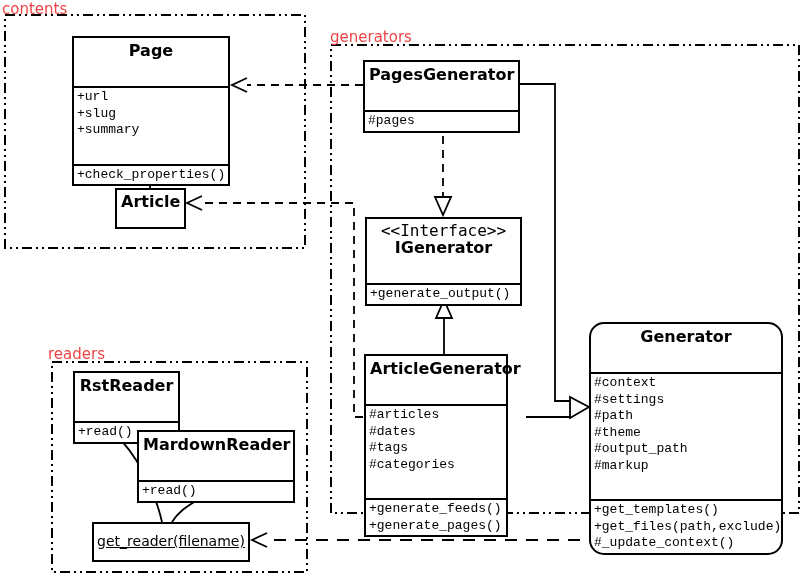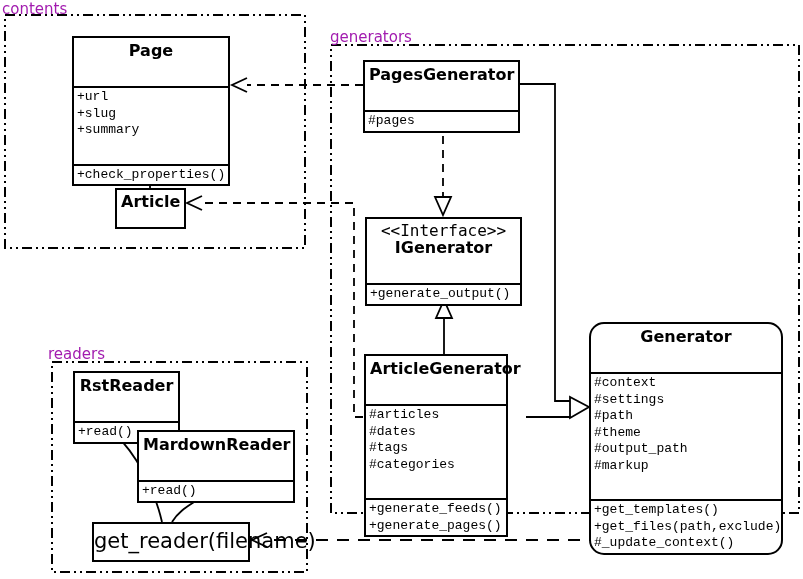--- a/index.html
+++ b/index.html
@@ -3,41 +3,41 @@
 <meta charset="utf-8">
 <style>
   html,body{margin:0;padding:0;background:#fff;}
   #canvas{
     position:relative;width:803px;height:579px;background:#ffffff;
     font-family:"DejaVu Sans",sans-serif;color:#000;overflow:hidden;
   }
   svg.layer{position:absolute;left:0;top:0;z-index:1;}
   .pkg-label{
     position:absolute;z-index:3;font-size:15px;line-height:17px;
-    font-family:"DejaVu Sans",sans-serif;color:#a21caf;white-space:nowrap;
+    font-family:"DejaVu Sans",sans-serif;color:#ef4444;white-space:nowrap;
   }
   .uml-class{
     position:absolute;z-index:2;background:#fff;border:2px solid #000;
     box-sizing:border-box;
   }
   .uml-title{
     font-weight:bold;font-size:16px;line-height:19px;text-align:center;
     padding:3px 4px 2px 4px;white-space:nowrap;
   }
   .uml-stereotype{
     font-family:"DejaVu Sans Mono",monospace;font-weight:normal;
     font-size:16px;line-height:15px;text-align:center;white-space:nowrap;
   }
   .uml-section{
     border-top:2px solid #000;
     font-family:Liberation Mono, monospace;font-size:13px;
     line-height:16.5px;padding:1px 3px;white-space:nowrap;margin-top:24px;
   }
   .uml-plain{
-    font-size:21px;text-align:center;line-height:34px;white-space:nowrap;
+    font-size:14px;text-align:center;line-height:34px;white-space:nowrap;text-decoration:underline;
   }
 </style>
 </head>
 <body>
 
 <div id="canvas">
 
   <svg class="layer" width="803" height="579" viewBox="0 0 803 579">
 
     <g>

